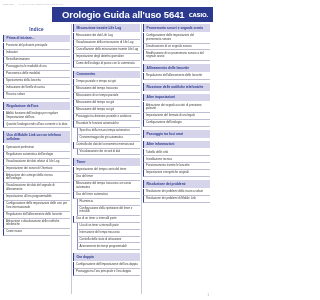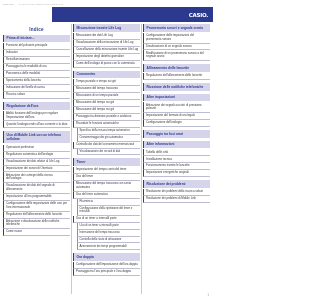--- a/index.html
+++ b/index.html
@@ -139,20 +139,21 @@
 
 <div id="page">
 
   <div class="browser-bar">
     <span class="crumb">casio.com</span>
     <span class="crumb urlbit">CASIO WATCH OPERATION GUIDE 5641</span>
   </div>
 
   <div class="title-band">
     <div class="bluebar"></div>
+    <div class="title-text">Orologio Guida all'uso 5641</div>
     <div class="casio-logo">CASIO.</div>
   </div>
 
   <div class="cols">
 
     <div class="col">
       <div class="indice-heading">Indice</div>
       <div>
           <div class="sec">Prima di iniziare...</div>
           <div class="lnk plain">Funzione del pulsante principale</div>

